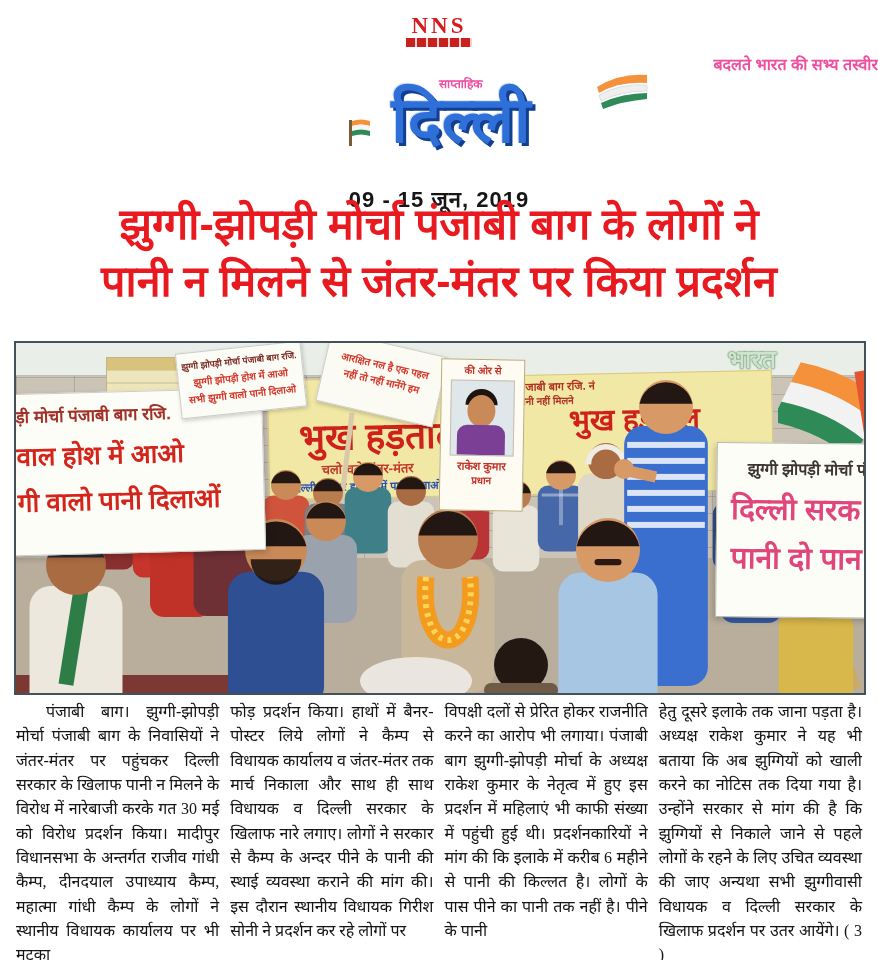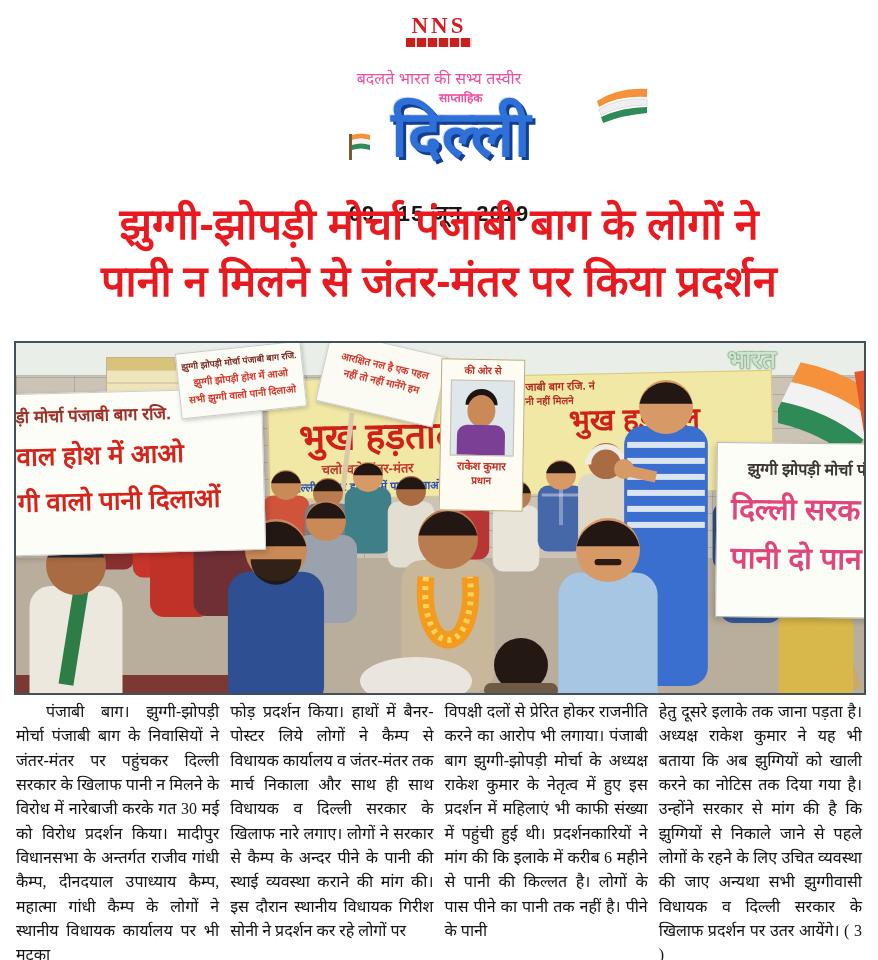--- a/index.html
+++ b/index.html
@@ -6,22 +6,22 @@
   .page{position:relative;width:878px;height:960px;background:#fff;overflow:hidden;
         font-family:"Liberation Sans",sans-serif;}
 
   
   .masthead{position:absolute;top:0;left:0;width:100%;text-align:center;}
   .agency{margin-top:14px;}
   .agency-text{font-family:"Liberation Serif",serif;font-weight:bold;font-size:23px;
                color:#d61a1e;letter-spacing:3px;line-height:1;}
   .agency-bar{width:66px;height:9px;margin:1px auto 0;background:#c8201d;
               background-image:repeating-linear-gradient(90deg,transparent 0 9px,#ffffffcc 9px 11px);}
-  .tagline{margin-top:20px;font-size:16px;font-weight:normal;color:#ee4fa0;
-           text-shadow:0 0 1px #ffffff;}
+  .tagline{margin-top:6px;font-size:16px;font-weight:bold;color:#ee4fa0;
+           text-shadow:0 0 1px #ffffff;text-align:right;}
   .logo-row{position:relative;display:flex;justify-content:center;align-items:center;
             gap:10px;margin-top:2px;height:86px;}
   .logo-word{font-size:64px;font-weight:900;color:#2f6fd8;line-height:1;
              text-shadow:3px 3px 0 #123f8f, -1px -1px 0 #cfe0ff;}
   .edition{position:absolute;top:-2px;left:50%;font-size:12px;
            font-weight:bold;color:#ee4fa0;}
   .mini-flag{margin-top:26px;}
   .swoosh{position:absolute;top:-6px;left:50%;margin-left:150px;}
   .date-range{margin-top:20px;font-size:22px;font-weight:bold;color:#161616;letter-spacing:1px;}
 

